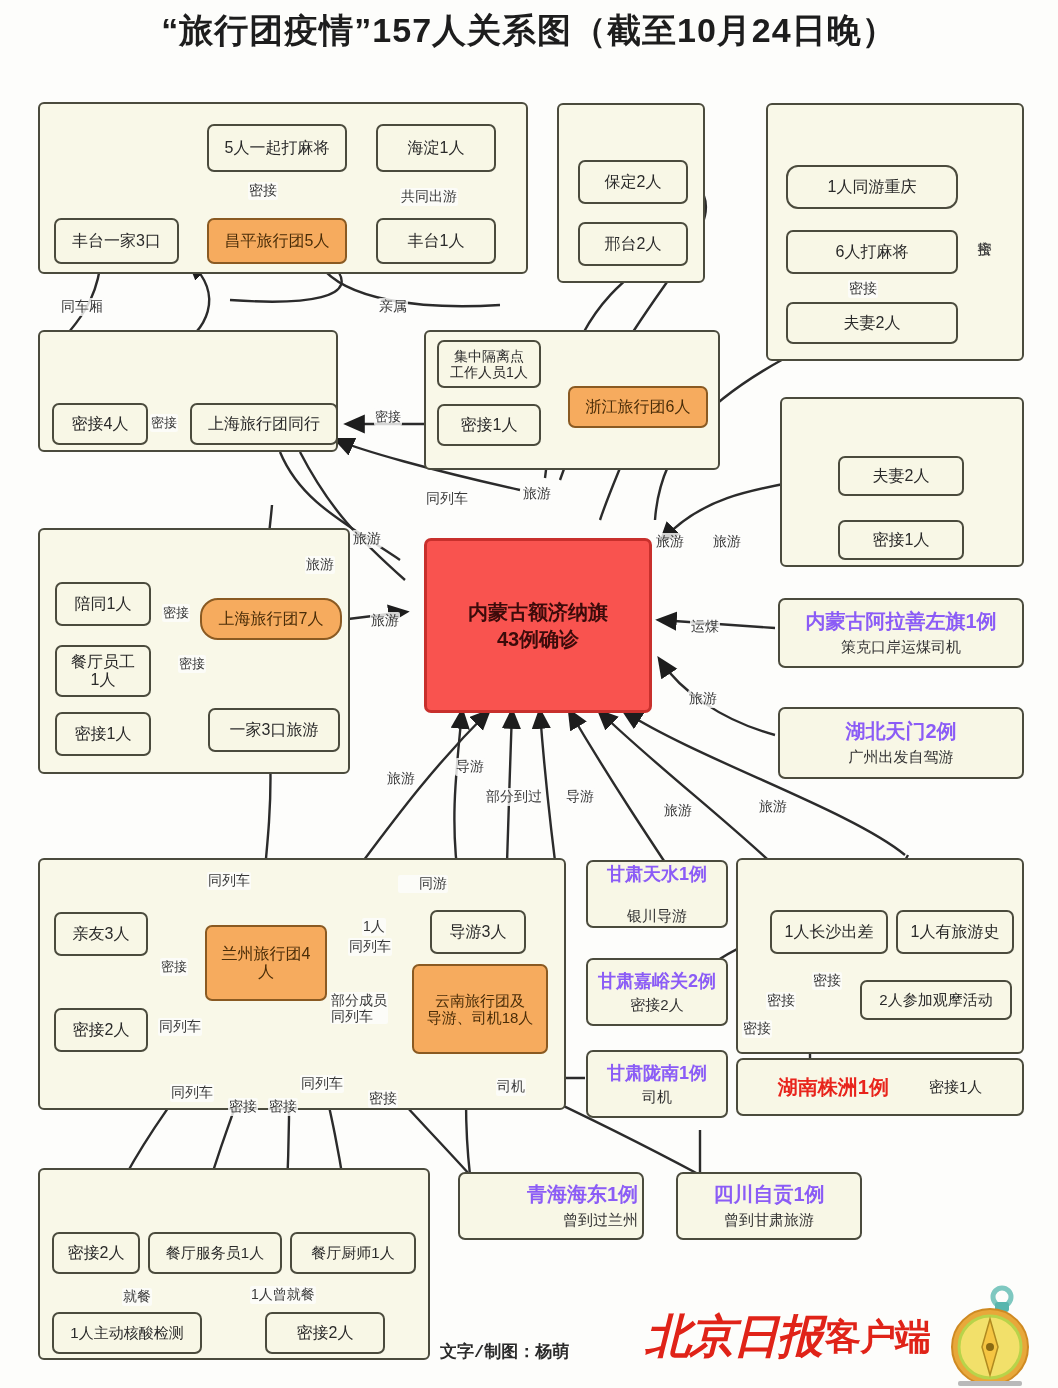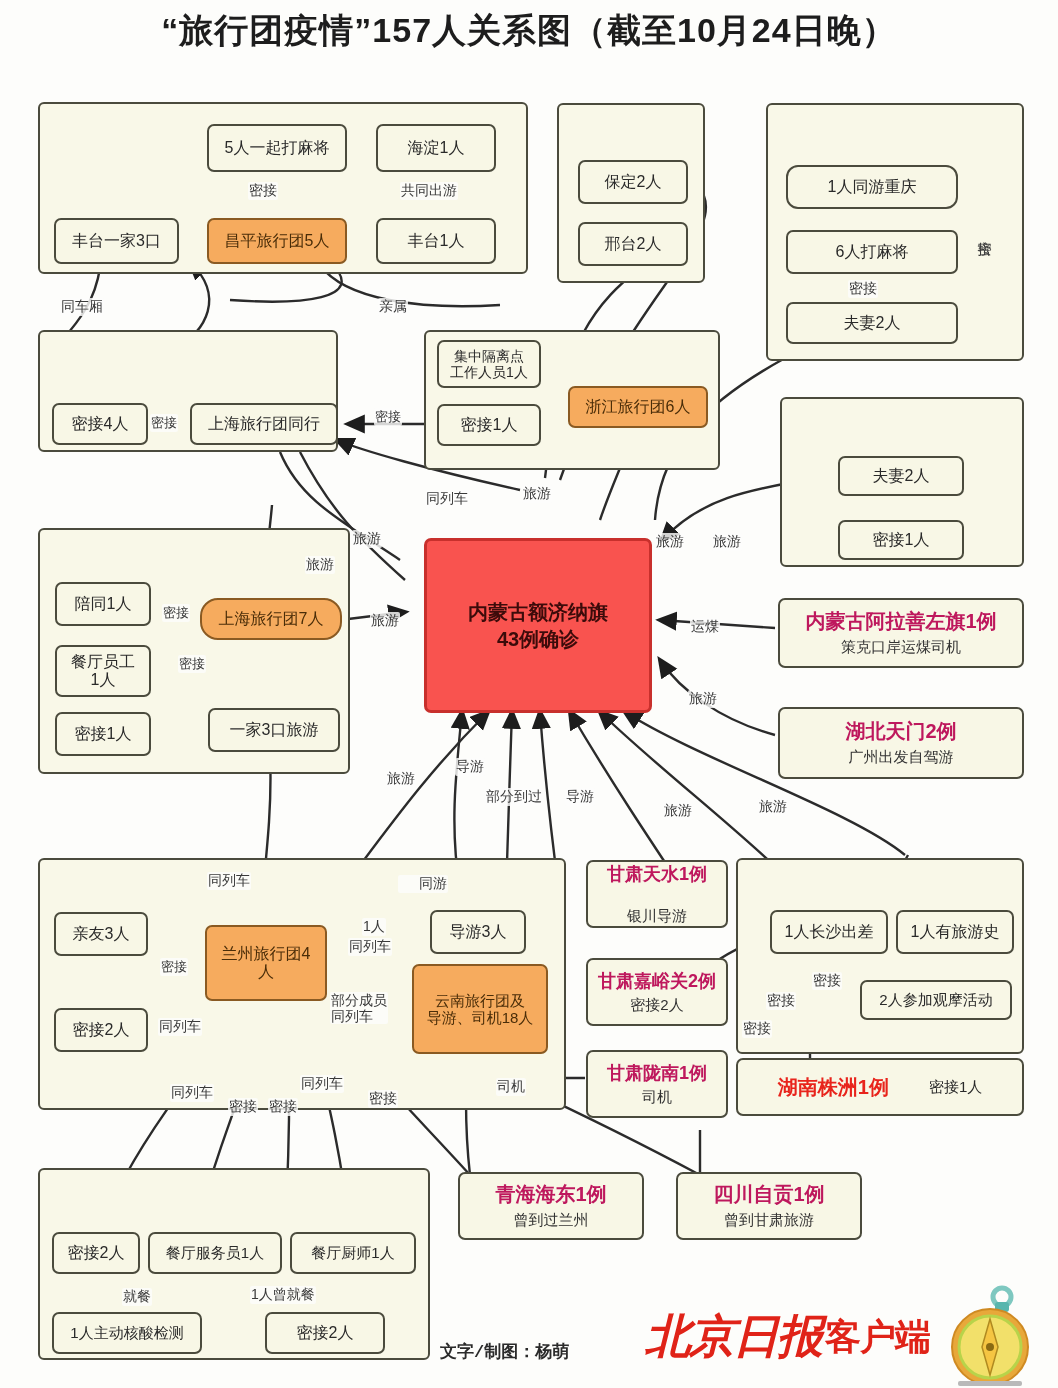--- a/index.html
+++ b/index.html
@@ -88,21 +88,21 @@
     font-weight: bold;
     flex-direction: column;
     line-height: 1.35;
     z-index: 4;
   }
   .node.solo {
     flex-direction: column;
     justify-content: center;
   }
   .node .solo-title {
-    color: #be185d;
+    color: #8b5cf6;
     font-weight: bold;
     font-size: 20px;
   }
   .node .solo-sub {
     color: #333;
     font-size: 15px;
     margin-top: 5px;
   }
   .node .row-title {
     color: #e8241c;
@@ -259,21 +259,21 @@
   </svg>
 
   <div class="group" style="left:38px; top:102px; width:490px; height:172px;"></div>
   <div class="group-title" style="left:75px; top:118px;">北京15例</div>
   <div class="node" style="left:207px; top:124px; width:140px; height:48px;">5人一起打麻将</div>
   <div class="node" style="left:376px; top:124px; width:120px; height:48px;">海淀1人</div>
   <div class="node" style="left:54px; top:218px; width:125px; height:46px;">丰台一家3口</div>
   <div class="node orange" style="left:207px; top:218px; width:140px; height:46px;">昌平旅行团5人</div>
   <div class="node" style="left:376px; top:218px; width:120px; height:46px;">丰台1人</div>
   <div class="elabel" style="left:248px; top:182px;">密接</div>
-  <div class="elabel" style="left:400px; top:182px;">共同出游</div>
+  <div class="elabel" style="left:400px; top:188px;">共同出游</div>
   <div class="elabel" style="left:60px; top:298px;">同车厢</div>
   <div class="elabel" style="left:378px; top:298px;">亲属</div>
 
   <div class="group" style="left:557px; top:103px; width:148px; height:180px;"></div>
   <div class="group-title" style="left:590px; top:118px;">河北4例</div>
   <div class="node" style="left:578px; top:160px; width:110px; height:44px;">保定2人</div>
   <div class="node" style="left:578px; top:222px; width:110px; height:44px;">邢台2人</div>
 
   <div class="group" style="left:766px; top:103px; width:258px; height:258px;"></div>
   <div class="group-title" style="left:832px; top:118px;">贵州遵义9例</div>
@@ -400,21 +400,21 @@
   <div class="group" style="left:38px; top:1168px; width:392px; height:192px;"></div>
   <div class="group-title" style="left:298px; top:1182px;">甘肃张掖7例</div>
   <div class="node" style="left:52px; top:1232px; width:88px; height:42px;">密接2人</div>
   <div class="node" style="left:148px; top:1232px; width:134px; height:42px; font-size:15px;">餐厅服务员1人</div>
   <div class="node" style="left:290px; top:1232px; width:126px; height:42px; font-size:15px;">餐厅厨师1人</div>
   <div class="node" style="left:52px; top:1312px; width:150px; height:42px; font-size:15px;">1人主动核酸检测</div>
   <div class="node" style="left:265px; top:1312px; width:120px; height:42px;">密接2人</div>
   <div class="elabel" style="left:122px; top:1288px;">就餐</div>
   <div class="elabel" style="left:250px; top:1286px;">1人曾就餐</div>
 
-  <div class="node solo" style="left:458px; top:1172px; width:186px; height:68px;">
+  <div class="node solo" style="left:458px; top:1172px; width:186px; height:68px;align-items:flex-end;">
     <span class="solo-title">青海海东1例</span>
     <span class="solo-sub">曾到过兰州</span>
   </div>
   <div class="node solo" style="left:676px; top:1172px; width:186px; height:68px;">
     <span class="solo-title">四川自贡1例</span>
     <span class="solo-sub">曾到甘肃旅游</span>
   </div>
 
   <div id="credit">文字/制图：杨萌</div>
 

